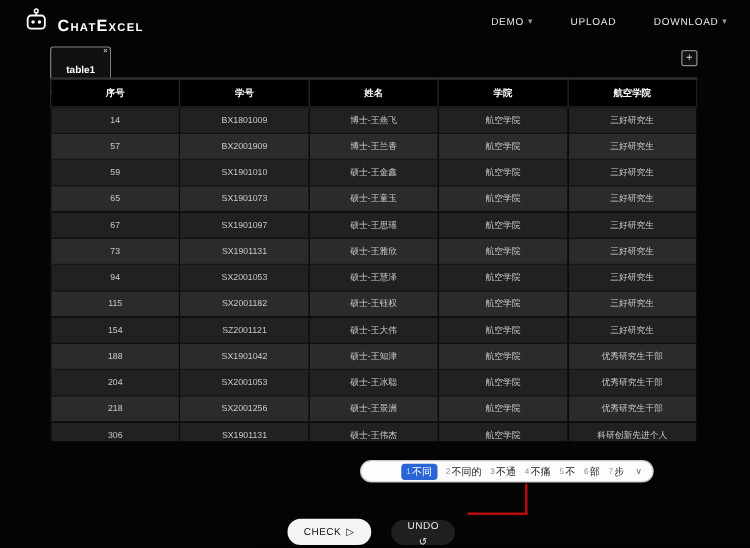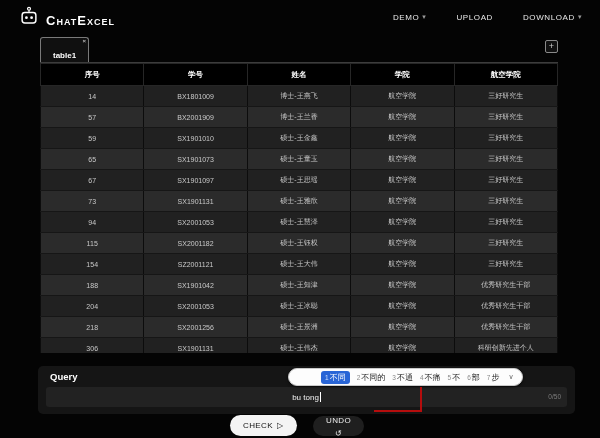--- a/index.html
+++ b/index.html
@@ -224,28 +224,20 @@
             <td>306</td>
             <td>SX1901131</td>
             <td>硕士-王伟杰</td>
             <td>航空学院</td>
             <td>科研创新先进个人</td>
           </tr>
         </tbody>
     </table>
   </div>
 
-  <div class="query-panel">
-    <div class="query-label">Query</div>
-    <div class="query-input">
-      <span class="input-text">bu tong</span>
-      <span class="caret"></span>
-      <span class="counter">0/50</span>
-    </div>
-  </div>
 
   <div class="ime" id="ime">
       <span class="cand sel">
         <span class="num">1</span>
         <span>不同</span>
       </span>
       <span class="cand">
         <span class="num">2</span>
         <span>不同的</span>
       </span>

